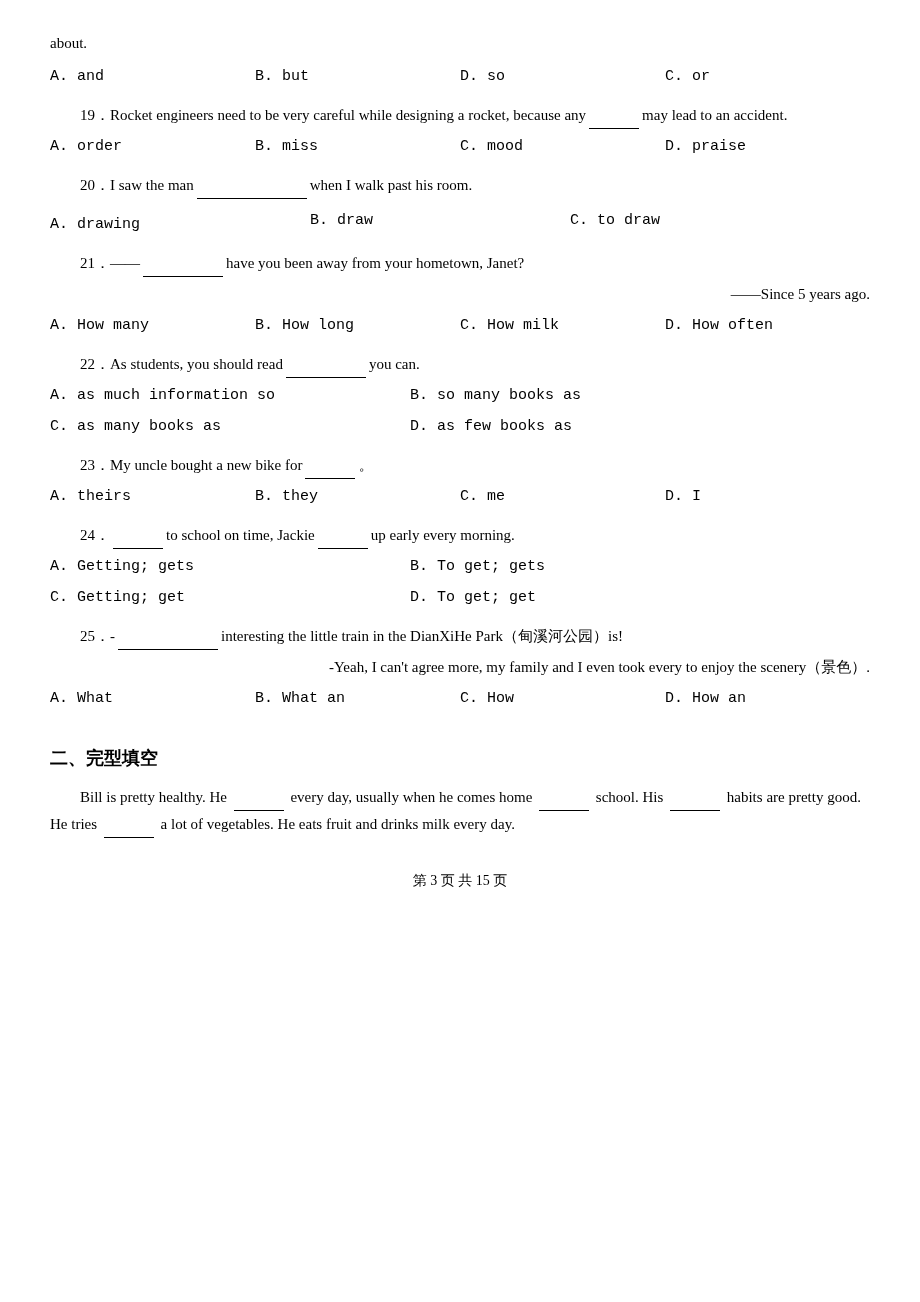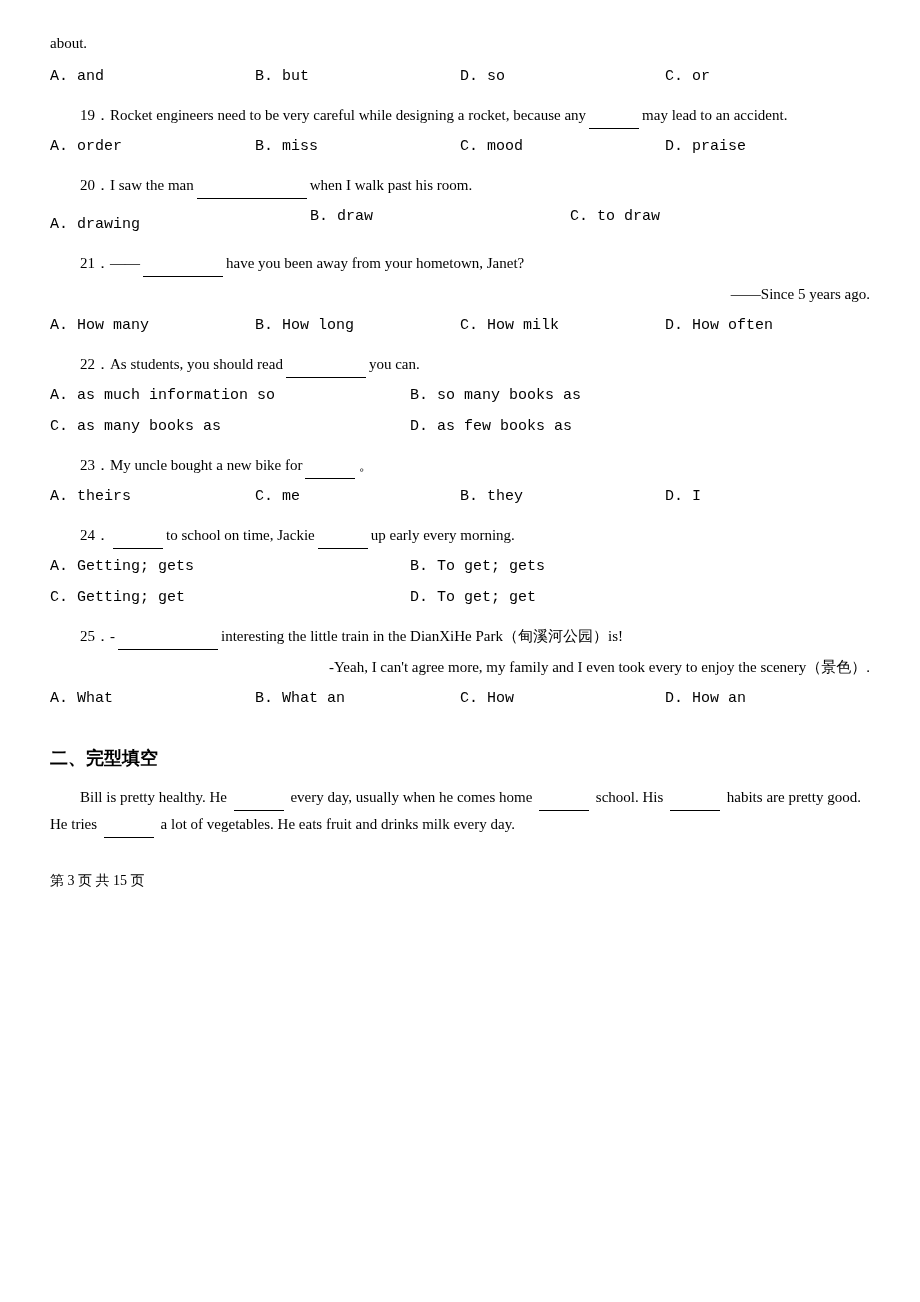--- a/index.html
+++ b/index.html
@@ -18,20 +18,21 @@
     }
     .question-line {
       text-indent: 2em;
       margin-bottom: 4px;
     }
     .options-line {
       display: flex;
       flex-direction: row;
       margin-bottom: 4px;
       gap: 0;
+      align-items: center;
     }
     .option {
       width: 220px;
       font-family: "Courier New", "SimSun", monospace;
     }
     .option-wide {
       width: 360px;
     }
     .blank {
       display: inline-block;
@@ -46,21 +47,21 @@
     .blank-long {
       min-width: 80px;
     }
     .section-title {
       font-size: 18px;
       font-weight: bold;
       margin-top: 18px;
       margin-bottom: 10px;
     }
     .footer {
-      text-align: left;
+      text-align: center;
       margin-top: 30px;
       font-family: "SimSun", serif;
       font-size: 14px;
     }
     .dialogue-line {
       text-indent: 2em;
       margin-bottom: 4px;
       text-align: right;
     }
     .spacer { height: 8px; }
@@ -127,22 +128,22 @@
   <span class="option option-wide">D. as few books as</span>
 </div>
 
 <div class="spacer"></div>
 
 <div class="question-line">
   <span>23．My uncle bought a new bike for</span><span class="blank blank-short"></span>。
 </div>
 <div class="options-line">
   <span class="option">A. theirs</span>
+  <span class="option">B. they</span>
   <span class="option">C. me</span>
-  <span class="option">B. they</span>
   <span class="option">D. I</span>
 </div>
 
 <div class="spacer"></div>
 
 <div class="question-line">
   <span>24．</span><span class="blank blank-short"></span><span>to school on time, Jackie</span><span class="blank blank-short"></span><span>up early every morning.</span>
 </div>
 <div class="options-line">
   <span class="option option-wide">A. Getting; gets</span>

